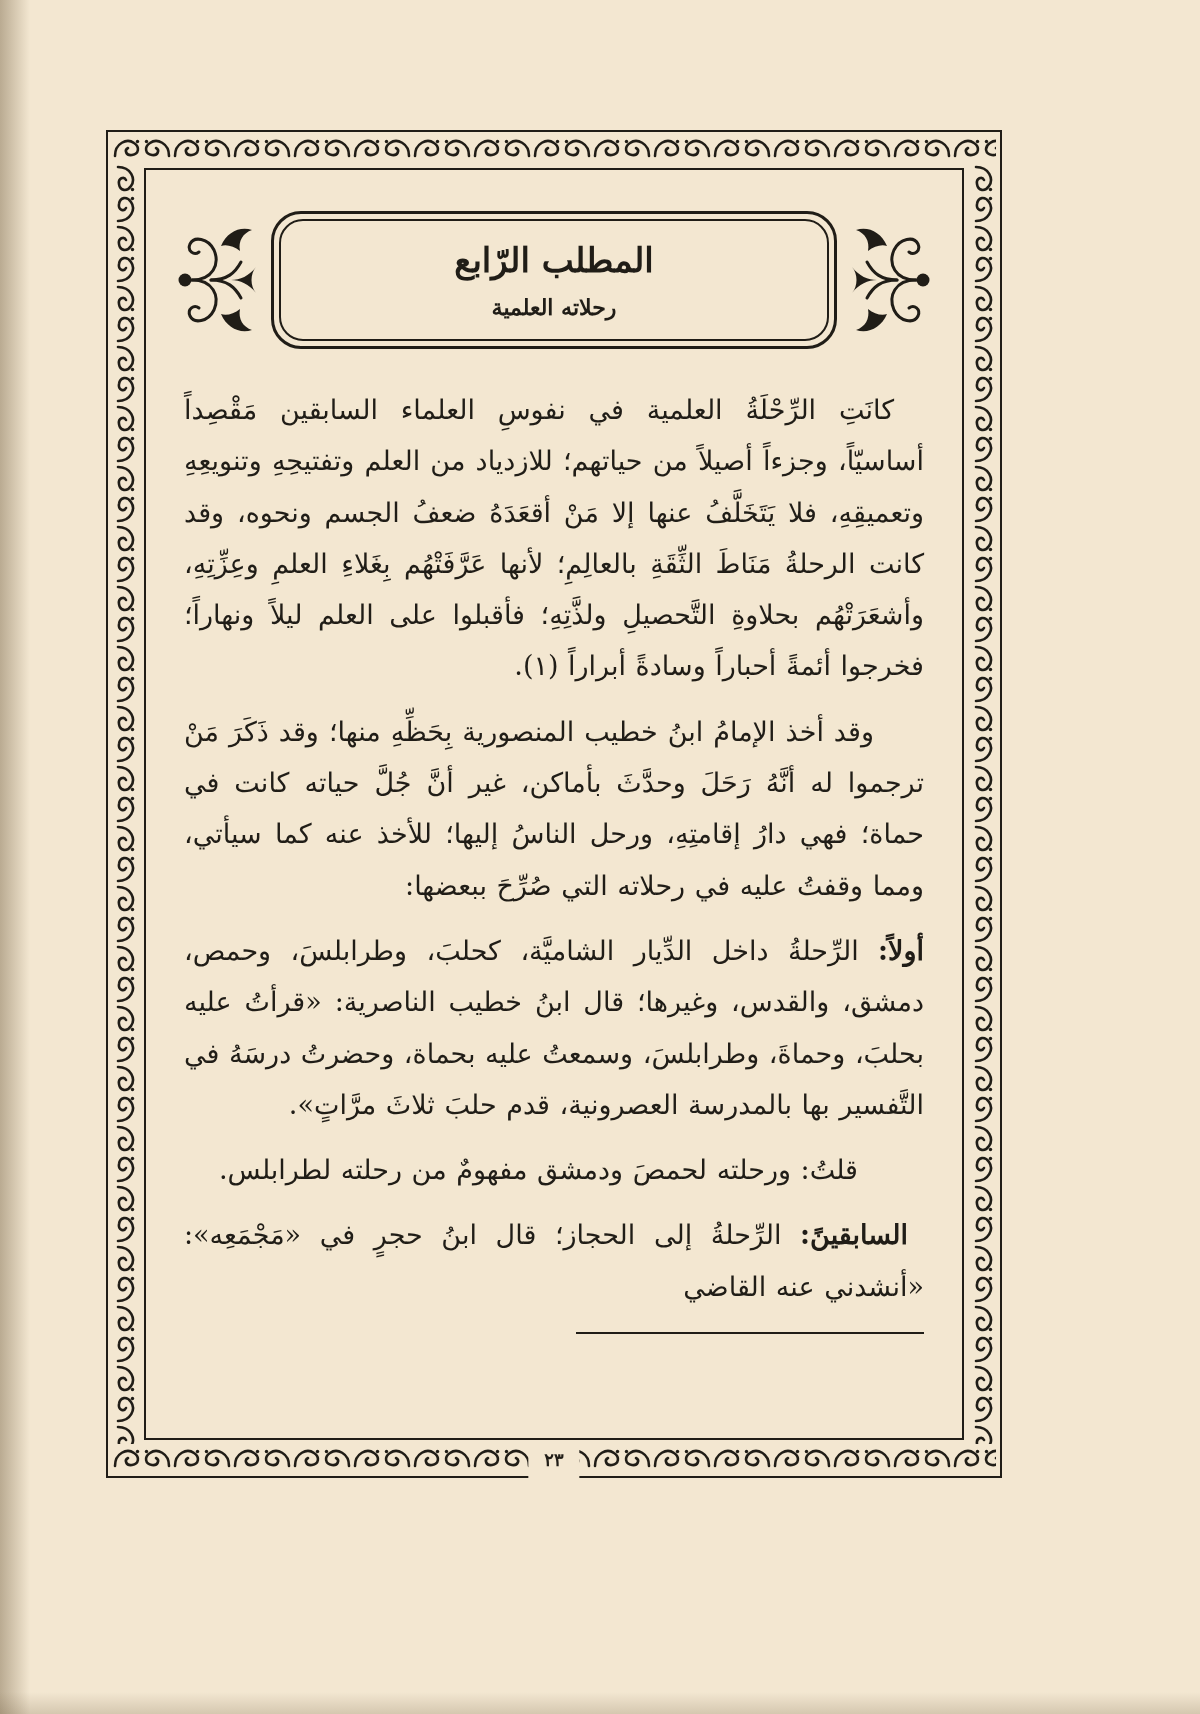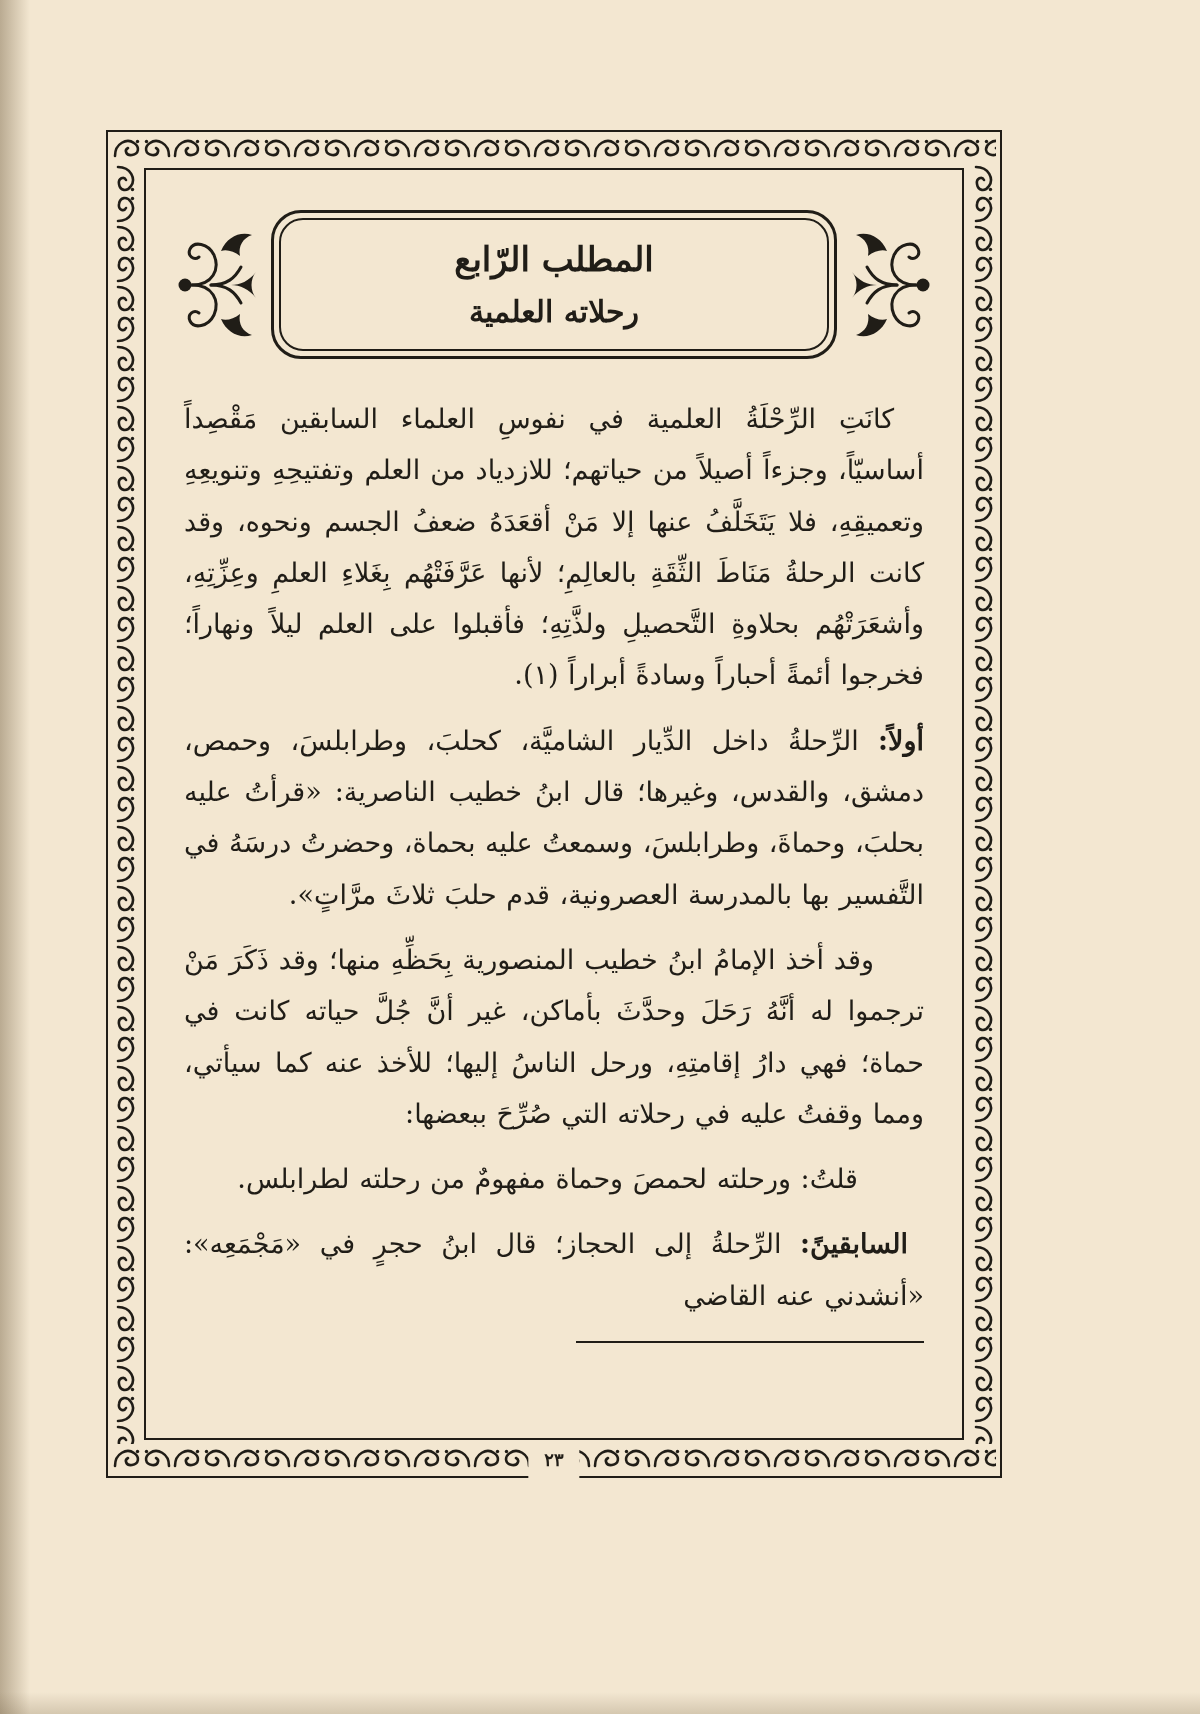--- a/index.html
+++ b/index.html
@@ -59,21 +59,21 @@
     border-radius:30px;
     padding:5px;
   }
   .header-box-inner{
     border:2px solid var(--ink);
     border-radius:24px;
     padding:14px 10px 16px 10px;
     text-align:center;
   }
   .title-1{font-size:34px;font-weight:bold;line-height:1.5;}
-  .title-2{font-size:30px;font-weight:bold;line-height:1.4;margin-top:6px;}
+  .title-2{font-size:22px;font-weight:bold;line-height:1.4;margin-top:6px;}
 
   
   .body-text{padding:0 12px;}
   .para{
     font-size:27px;
     line-height:1.9;
     text-align:justify;
     margin-bottom:14px;
     word-spacing:1px;
   }
@@ -295,31 +295,31 @@
       <svg class="ornament" width="92" height="140" aria-hidden="true">
         <use href="#palmette" transform="translate(92 0) scale(-1 1)"></use>
       </svg>
     </div>
 
     <div class="body-text">
       <p class="para ind-sm">
         <span class="lead"></span>
         <span>كانَتِ الرِّحْلَةُ العلمية في نفوسِ العلماء السابقين مَقْصِداً أساسيّاً، وجزءاً أصيلاً من حياتهم؛ للازدياد من العلم وتفتيحِهِ وتنويعِهِ وتعميقِهِ، فلا يَتَخَلَّفُ عنها إلا مَنْ أقعَدَهُ ضعفُ الجسم ونحوه، وقد كانت الرحلةُ مَنَاطَ الثِّقَةِ بالعالِمِ؛ لأنها عَرَّفَتْهُم بِغَلاءِ العلمِ وعِزِّتِهِ، وأشعَرَتْهُم بحلاوةِ التَّحصيلِ ولذَّتِهِ؛ فأقبلوا على العلم ليلاً ونهاراً؛ فخرجوا أئمةً أحباراً وسادةً أبراراً (١).</span>
       </p>
+      <p class="para ind-md">
+        <span class="lead"></span>
+        <span>وقد أخذ الإمامُ ابنُ خطيب المنصورية بِحَظِّهِ منها؛ وقد ذَكَرَ مَنْ ترجموا له أنَّهُ رَحَلَ وحدَّثَ بأماكن، غير أنَّ جُلَّ حياته كانت في حماة؛ فهي دارُ إقامتِهِ، ورحل الناسُ إليها؛ للأخذ عنه كما سيأتي، ومما وقفتُ عليه في رحلاته التي صُرِّحَ ببعضها:</span>
+      </p>
       <p class="para">
         <span class="lead">أولاً:</span>
         <span>الرِّحلةُ داخل الدِّيار الشاميَّة، كحلبَ، وطرابلسَ، وحمص، دمشق، والقدس، وغيرها؛ قال ابنُ خطيب الناصرية: «قرأتُ عليه بحلبَ، وحماةَ، وطرابلسَ، وسمعتُ عليه بحماة، وحضرتُ درسَهُ في التَّفسير بها بالمدرسة العصرونية، قدم حلبَ ثلاثَ مرَّاتٍ».</span>
       </p>
-      <p class="para ind-md">
-        <span class="lead"></span>
-        <span>وقد أخذ الإمامُ ابنُ خطيب المنصورية بِحَظِّهِ منها؛ وقد ذَكَرَ مَنْ ترجموا له أنَّهُ رَحَلَ وحدَّثَ بأماكن، غير أنَّ جُلَّ حياته كانت في حماة؛ فهي دارُ إقامتِهِ، ورحل الناسُ إليها؛ للأخذ عنه كما سيأتي، ومما وقفتُ عليه في رحلاته التي صُرِّحَ ببعضها:</span>
-      </p>
       <p class="para ind-lg">
         <span class="lead"></span>
-        <span>قلتُ: ورحلته لحمصَ وحماة مفهومٌ من رحلته لطرابلس.</span>
+        <span>قلتُ: ورحلته لحمصَ ودمشق مفهومٌ من رحلته لطرابلس.</span>
       </p>
       <p class="para ind-xs">
         <span class="lead">السابقينً:</span>
         <span>الرِّحلةُ إلى الحجاز؛ قال ابنُ حجرٍ في «مَجْمَعِه»: «أنشدني عنه القاضي</span>
       </p>
     </div>
 
     <div class="footnotes">
       <div class="fn-divider"></div>
 

